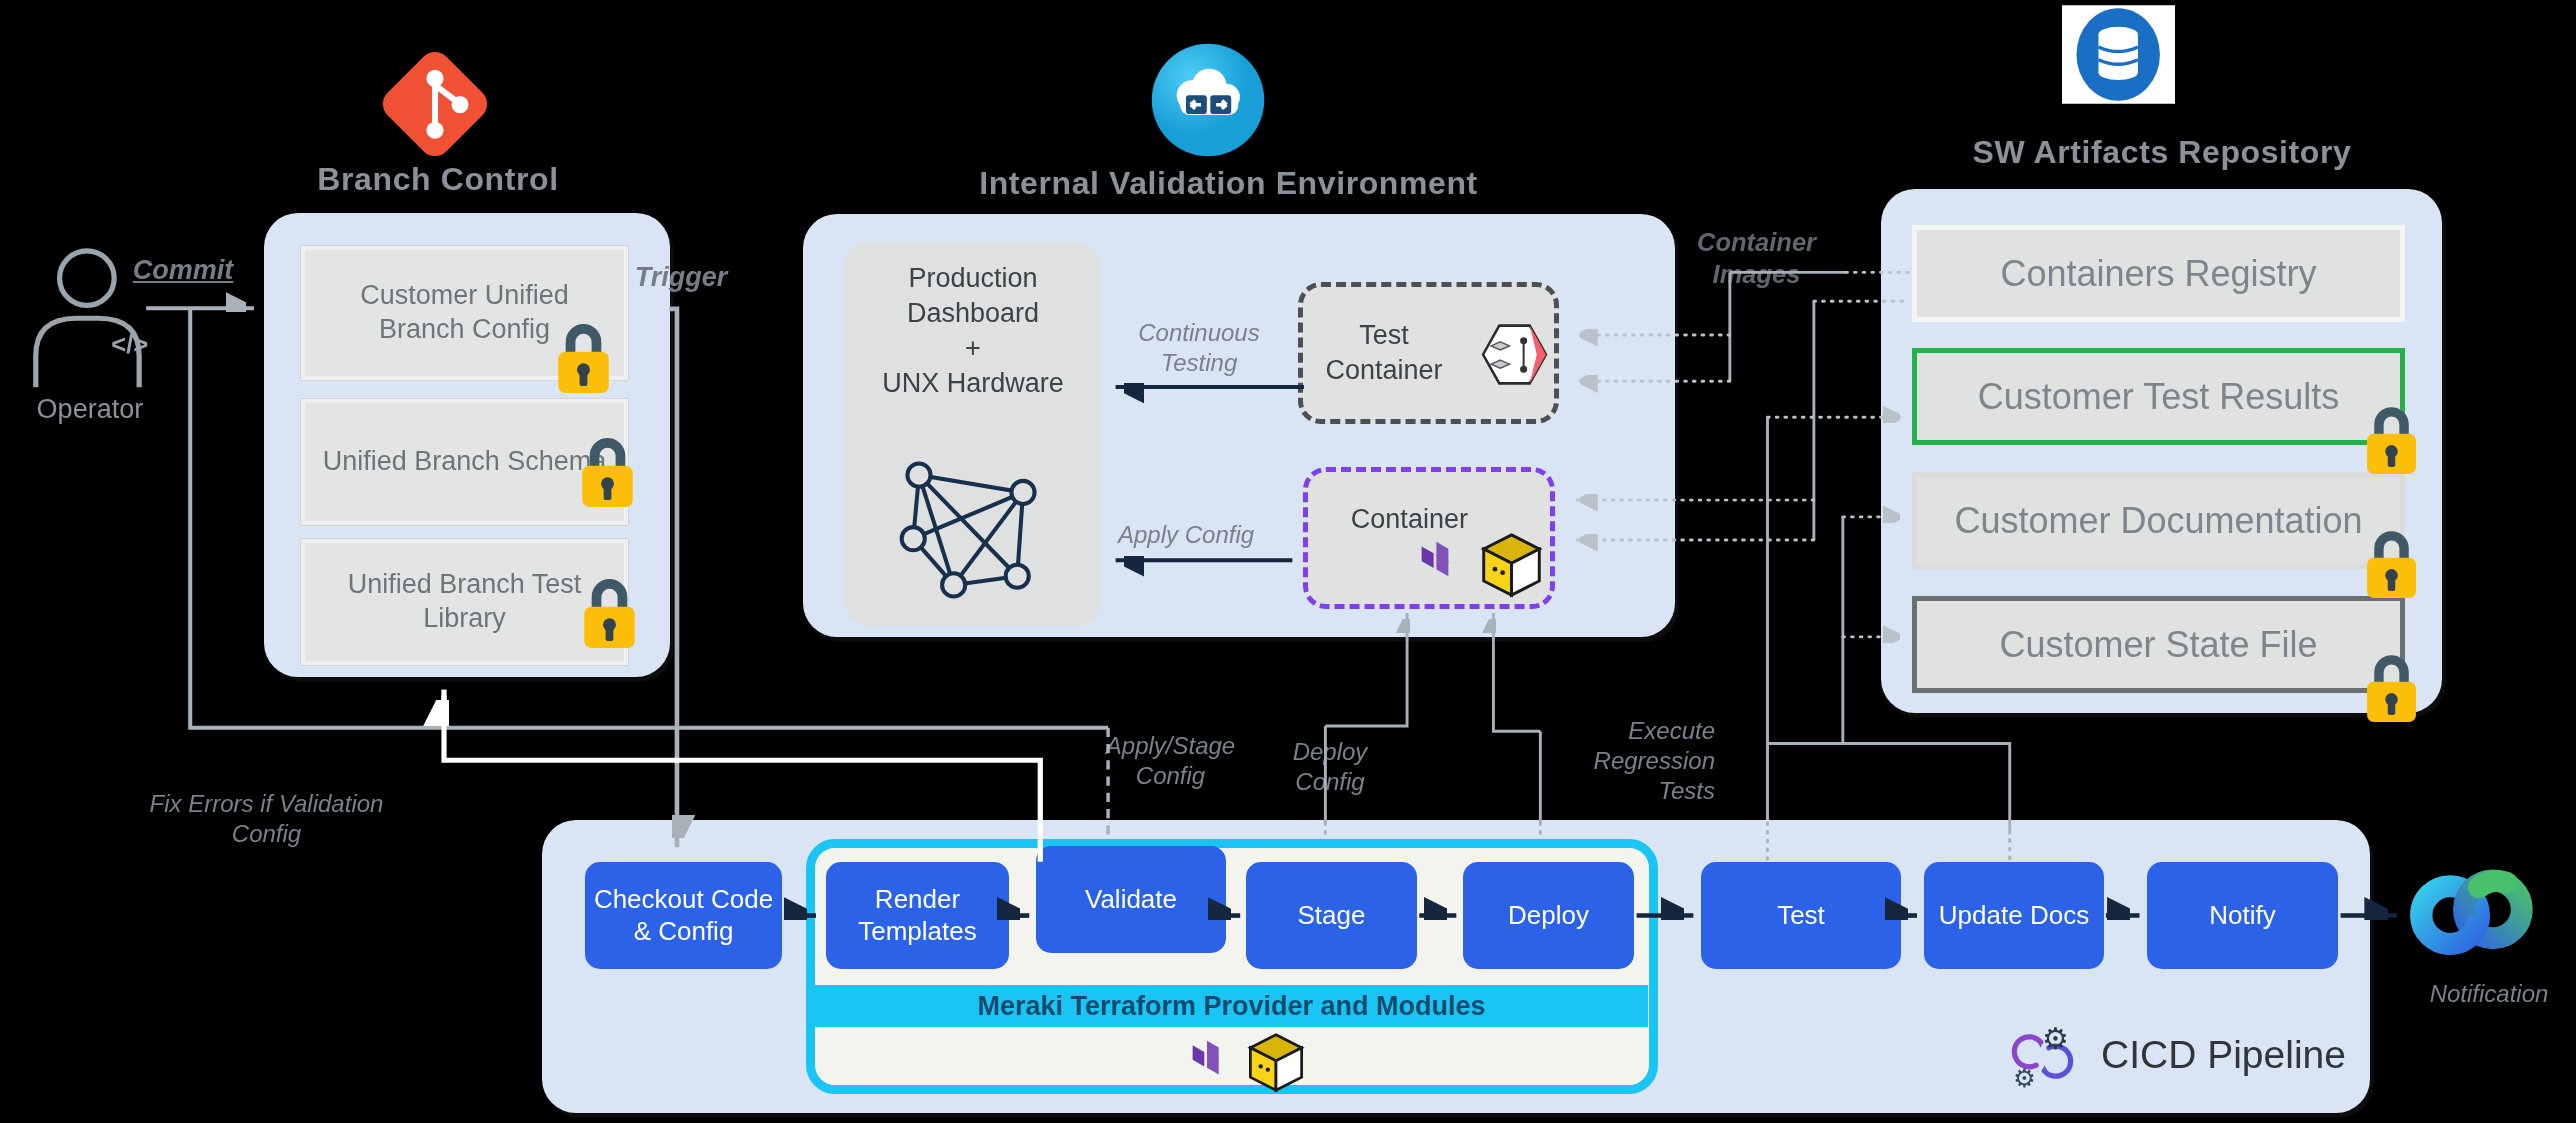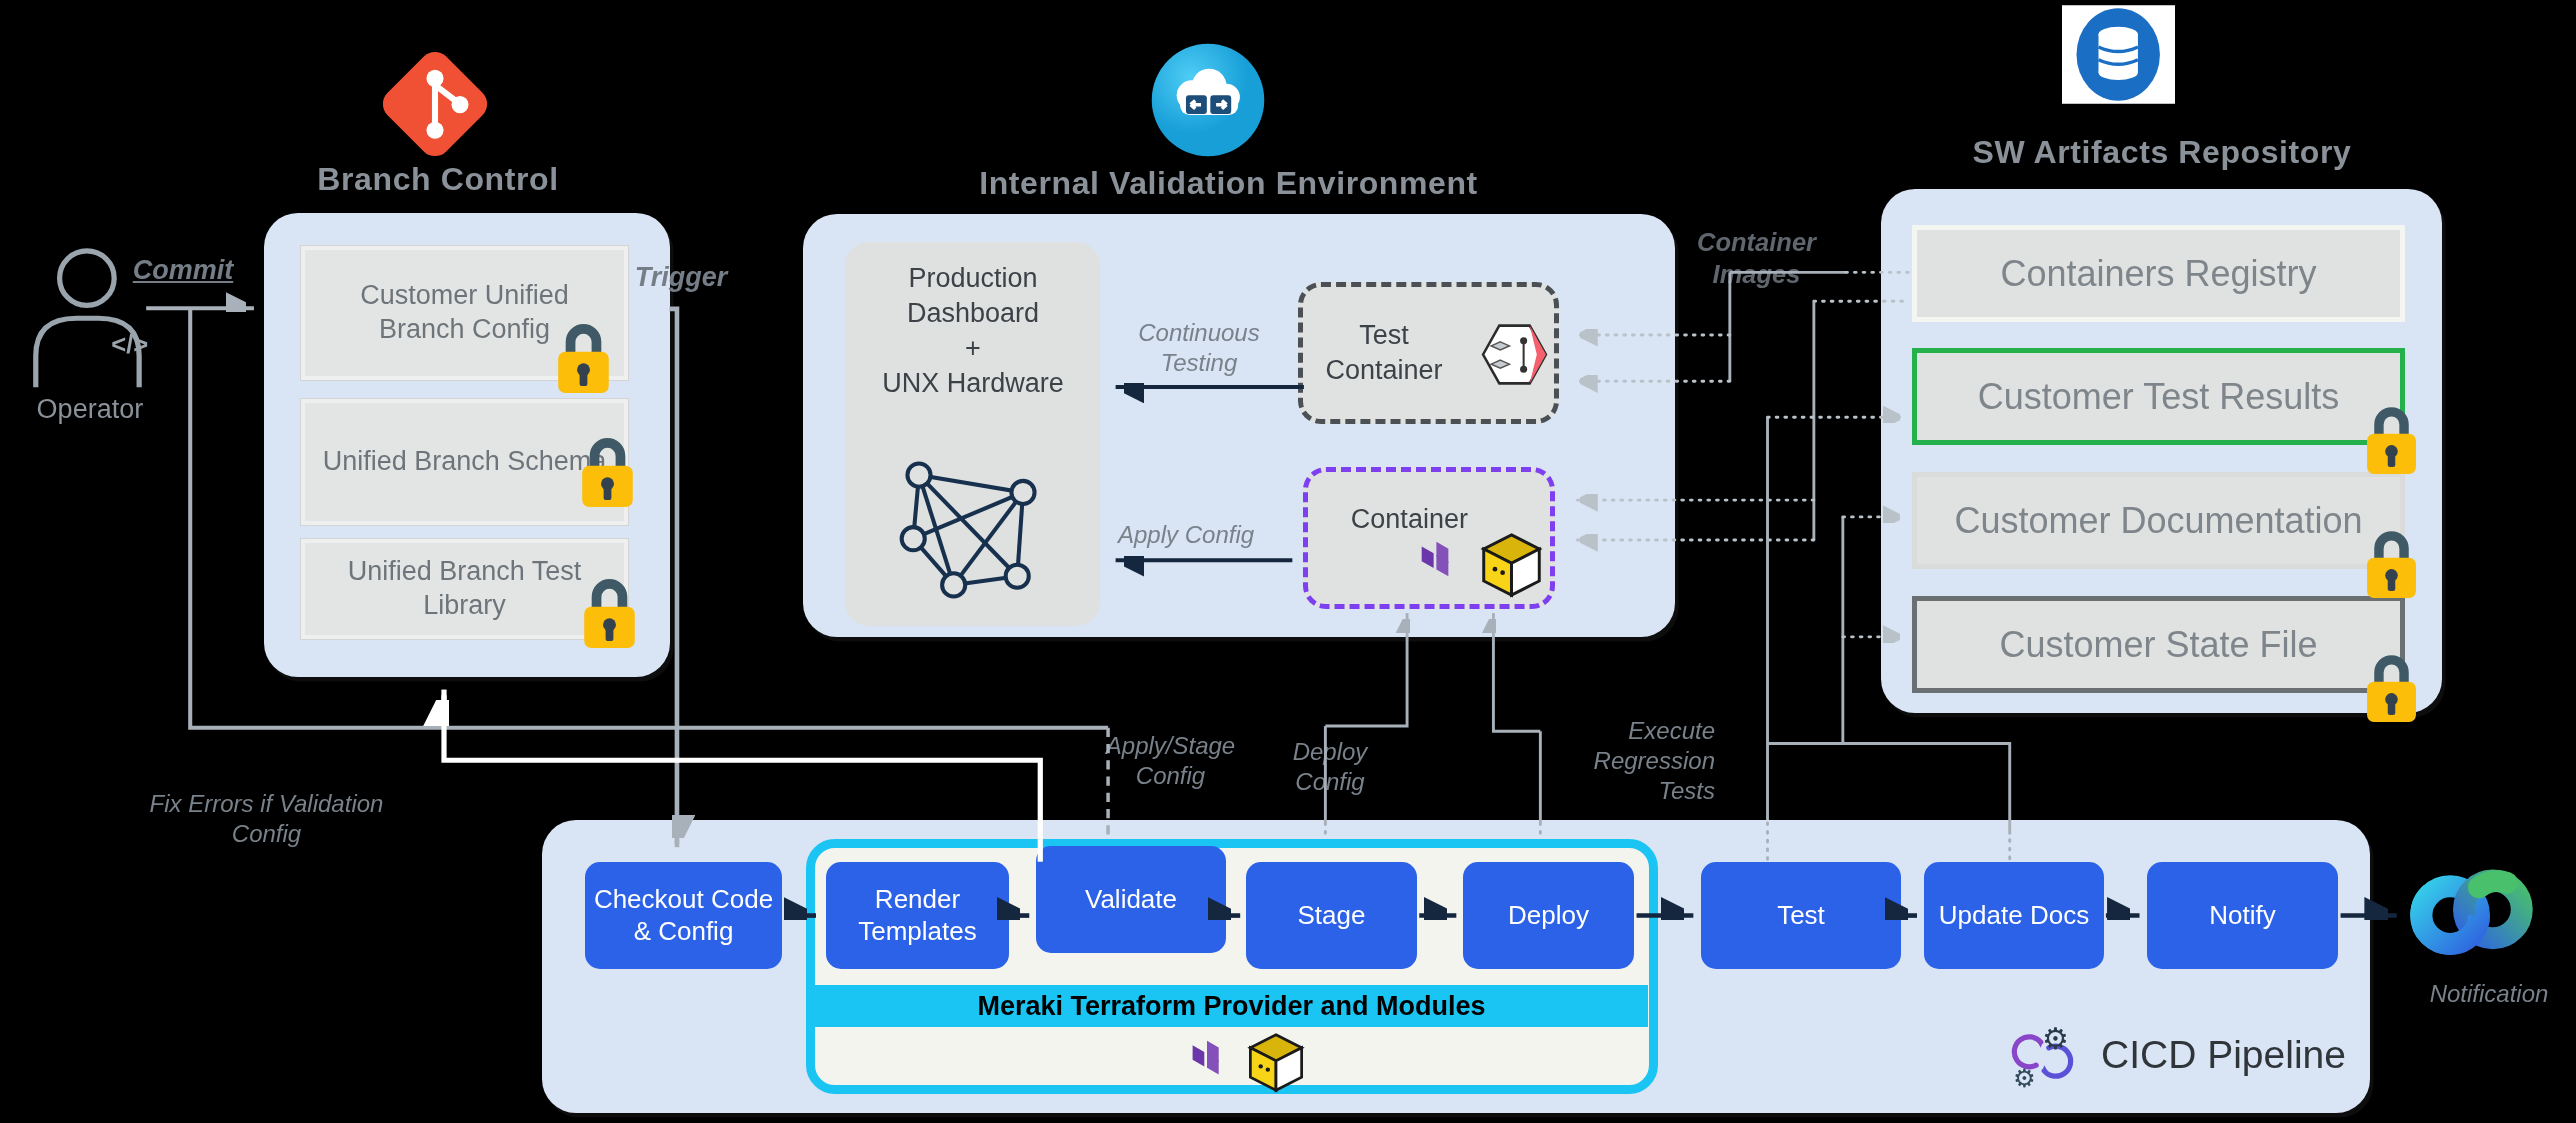--- a/index.html
+++ b/index.html
@@ -18,21 +18,21 @@
            display:flex;align-items:center;justify-content:center;text-align:center;line-height:1.2;
            padding:0 8px;box-sizing:border-box;}
   .lbl{position:absolute;color:#79818a;font-style:italic;font-size:24px;text-align:center;line-height:1.25;}
   .lbl.bold{font-weight:bold;font-size:27px;color:#757d86;}
   .graybox{position:absolute;background:#dfe1e0;border-radius:24px;}
   .dashbox{position:absolute;background:#e0e2e1;border-radius:23px;box-sizing:border-box;
            display:flex;align-items:center;}
   .wires{position:absolute;left:0;top:0;z-index:50;pointer-events:none;}
   .lock{position:absolute;z-index:60;}
   .cyanband{position:absolute;background:#1ac4f3;display:flex;align-items:center;justify-content:center;
-           color:#000000;font-weight:bold;font-size:27px;}
+           color:#0c4a6e;font-weight:bold;font-size:27px;}
 </style>
 </head>
 <body>
 
 <div class="stage">
 
   <svg width="0" height="0" style="position:absolute">
     <defs>
       <symbol id="lock" viewBox="0 0 100 125">
         <path d="M30,62 V40 a20,20 0 0 1 40,0 V62" fill="none" stroke="#3f5a66" stroke-width="15"></path>
@@ -57,21 +57,21 @@
 
   <div class="panel" style="left:264px;top:213px;width:406px;height:464px;"></div>
   <div class="sc-item" style="left:301px;top:246px;width:327px;height:134px;">Customer Unified Branch Config</div>
   <svg class="lock" style="left:551px;top:316px;width:65px;height:81px;" viewBox="0 0 112 140" width="65" height="81">
       <use href="#lock"></use>
     </svg>
   <div class="sc-item" style="left:301px;top:399px;width:327px;height:126px;">Unified Branch Schema</div>
   <svg class="lock" style="left:575px;top:430px;width:65px;height:81px;" viewBox="0 0 112 140" width="65" height="81">
       <use href="#lock"></use>
     </svg>
-  <div class="sc-item" style="left:301px;top:539px;width:327px;height:100px;">Unified Branch Test Library</div>
+  <div class="sc-item" style="left:301px;top:539px;width:327px;height:126px;">Unified Branch Test Library</div>
   <svg class="lock" style="left:577px;top:571px;width:65px;height:81px;" viewBox="0 0 112 140" width="65" height="81">
       <use href="#lock"></use>
     </svg>
 
   <div class="abs" style="left:23px;top:241px;width:151px;height:151px;">
     <svg viewBox="0 0 260 260" width="151" height="151">
       <circle cx="110" cy="64" r="47" fill="none" stroke="#9aa4ad" stroke-width="9"></circle>
       <path d="M22,252 V198 Q22,133 92,133 H130 Q200,133 200,198 V252" fill="none" stroke="#9aa4ad" stroke-width="9"></path>
       <text x="152" y="192" font-size="44" fill="#9aa4ad" font-family="Liberation Sans, sans-serif" font-weight="bold">&lt;/&gt;</text>
     </svg>

